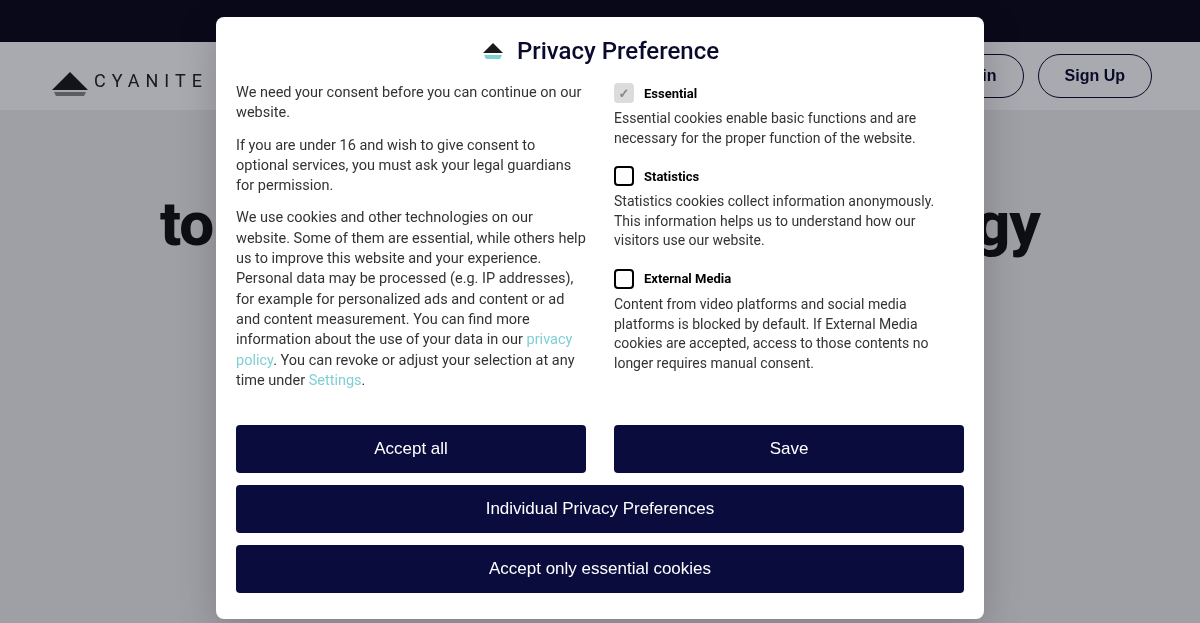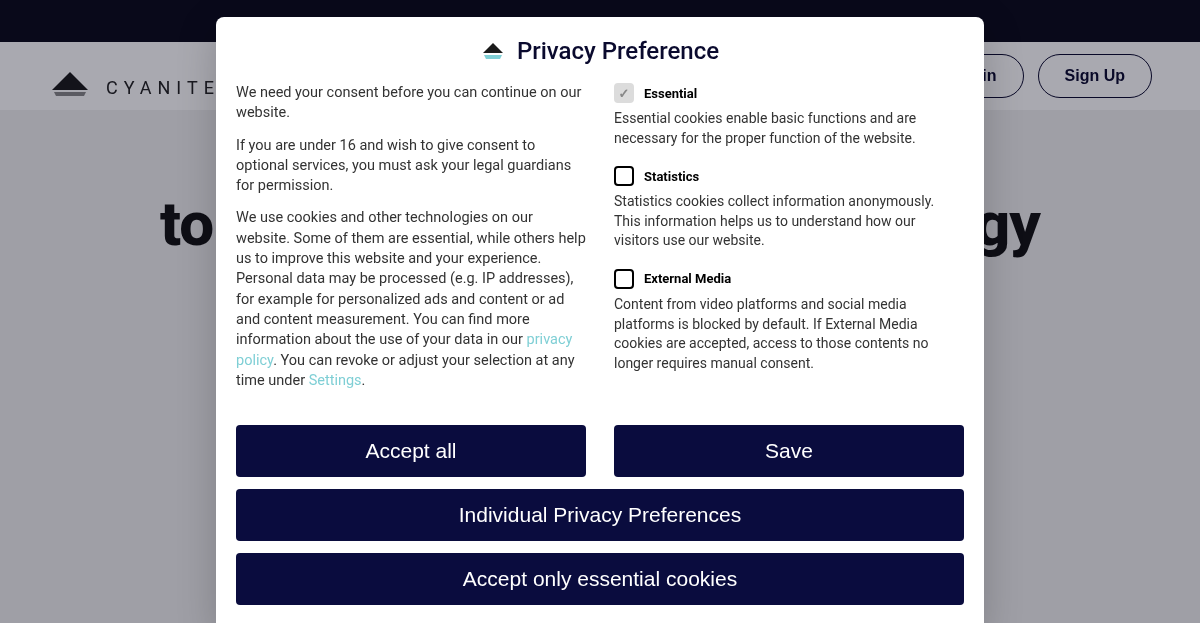--- a/index.html
+++ b/index.html
@@ -19,22 +19,22 @@
     .header {
       background: #fff;
       height: 68px;
       display: flex;
       align-items: center;
       padding: 0 48px;
       justify-content: space-between;
     }
     .logo-area {
       display: flex;
-      align-items: flex-end;
-      gap: 14px;
+      align-items: flex-start;
+      gap: 2px;
       margin-top: 16px;
     }
     .logo-mark {
       width: 44px;
       height: 28px;
       position: relative;
     }
     .logo-text {
       font-size: 18px;
       letter-spacing: 6px;
@@ -163,21 +163,21 @@
     }
     .btn-full {
       margin-bottom: 12px;
     }
     .primary-btn {
       background: #0a0c3e;
       color: #fff;
       border: none;
       border-radius: 4px;
       padding: 14px;
-      font-size: 21px;
+      font-size: 17px;
       font-weight: 400;
       width: 100%;
       cursor: pointer;
     }
     .footer-links {
       text-align: center;
       font-size: 12px;
       color: #444;
       margin-top: 8px;
     }

